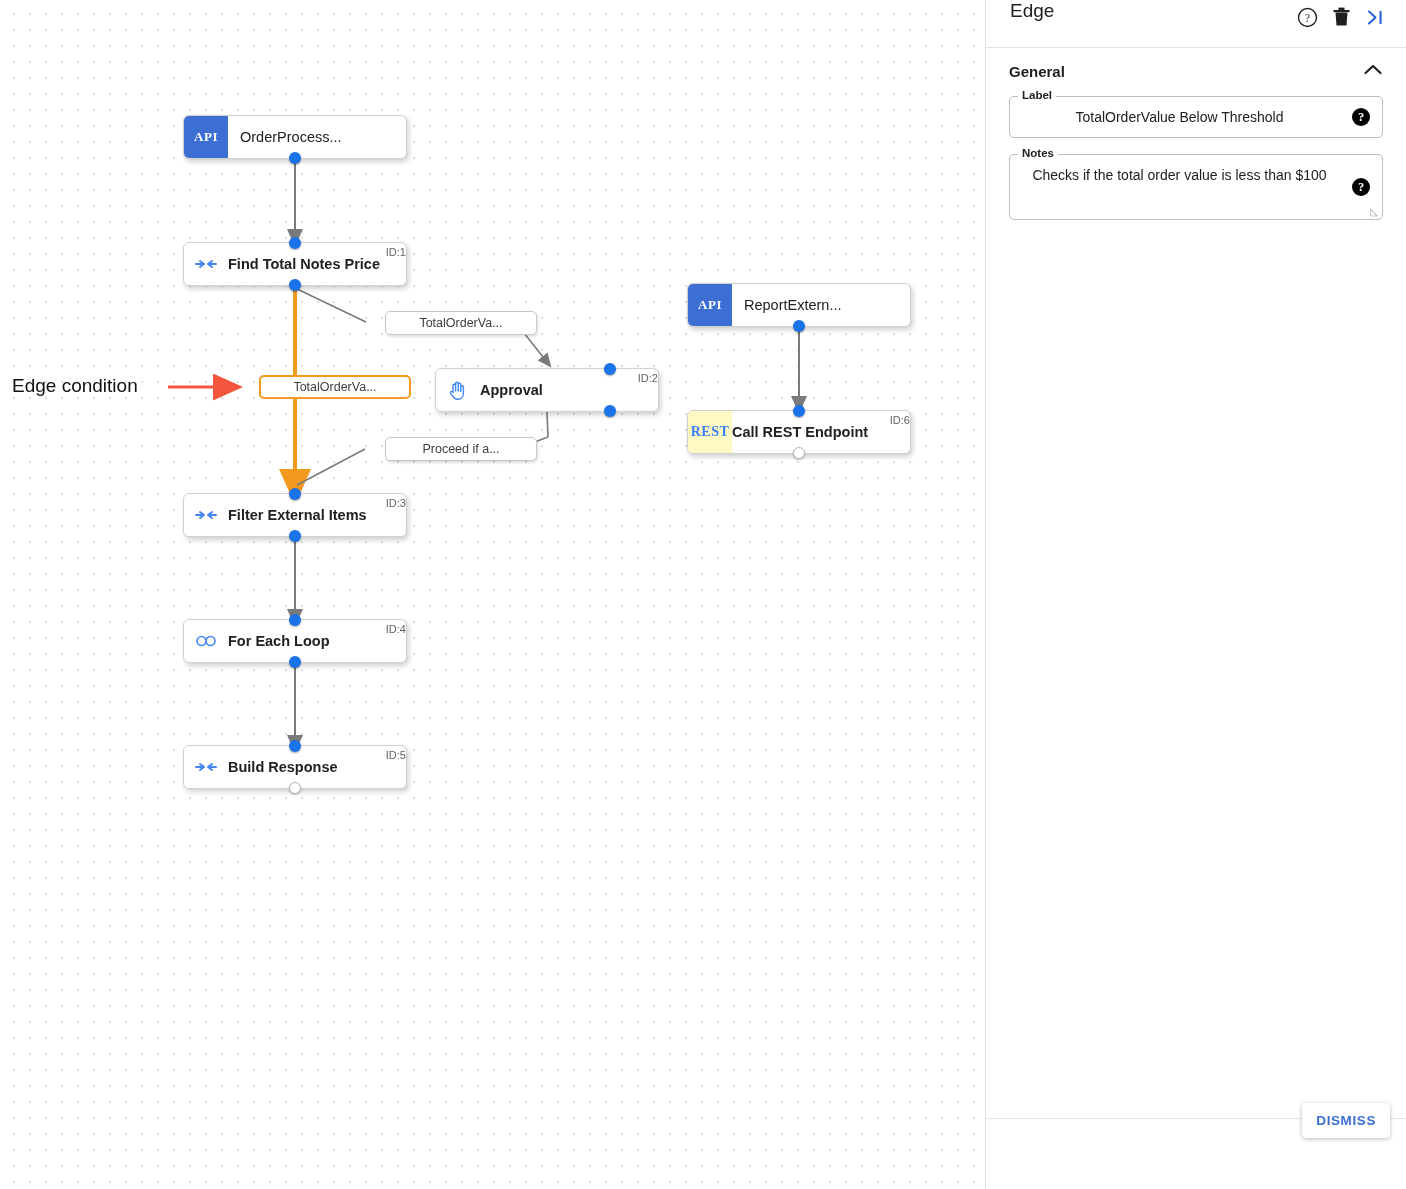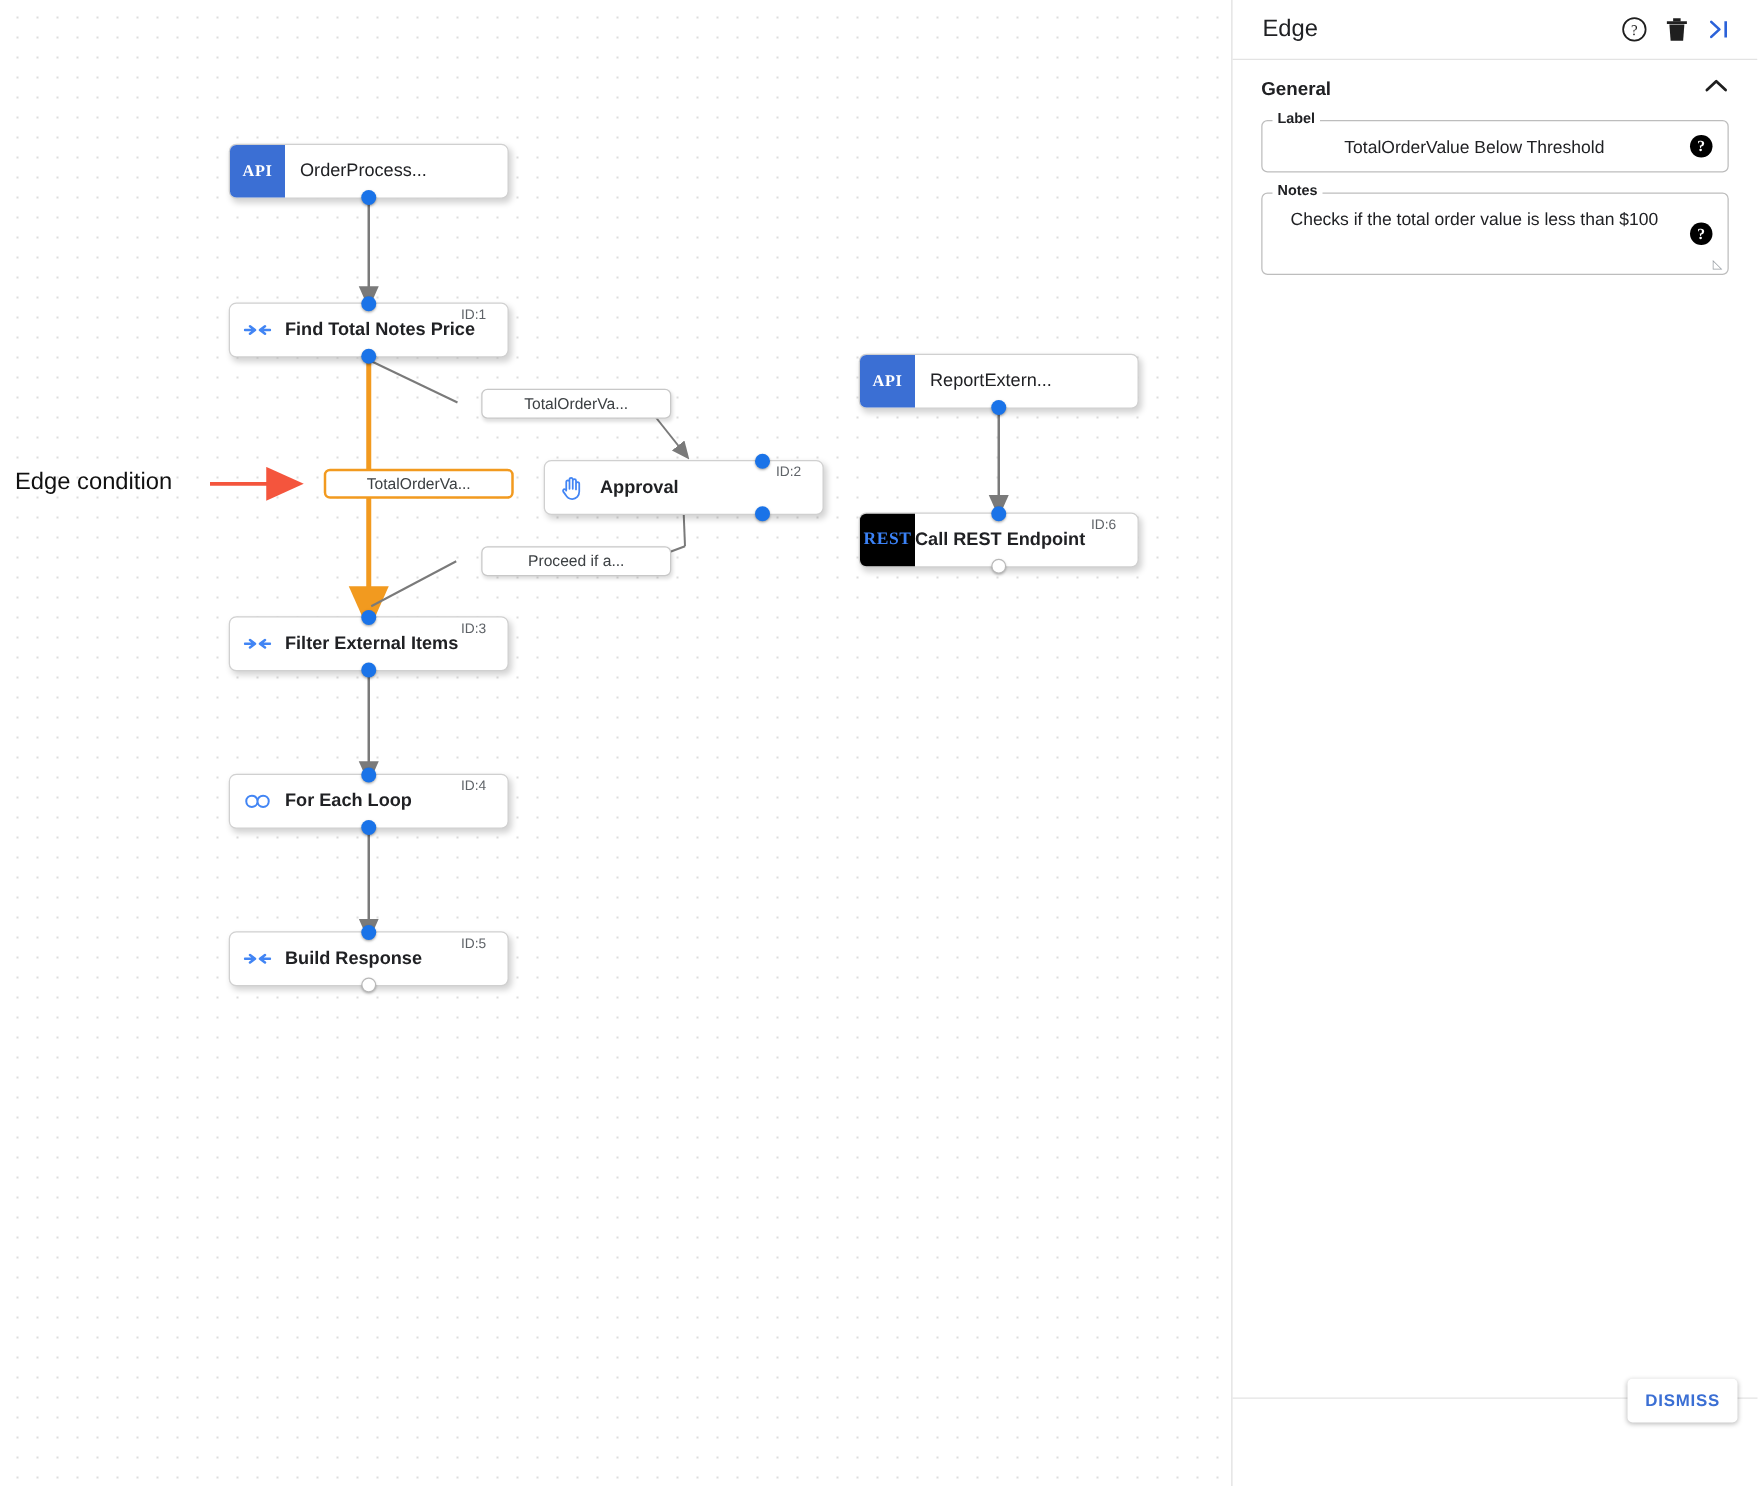--- a/index.html
+++ b/index.html
@@ -35,32 +35,32 @@
   .node .badge {
     width:44px; height:100%;
     background:#3b6fd4;
     border-radius:5px 0 0 5px;
     display:flex;align-items:center;justify-content:center;
     color:#fff; font-family:Liberation Serif, serif;
     font-size:13px; font-weight:bold; letter-spacing:.5px;
     flex:none;
   }
   .node .badge.rest {
-    background:#000000; color:#3b82f6; border-radius:5px 0 0 5px;
+    background:#fef9c3; color:#3b82f6; border-radius:5px 0 0 5px;
     font-size:14px; font-weight:bold;
   }
   .node .icn {
     width:44px; height:100%; flex:none;
     display:flex; align-items:center; justify-content:center;
     color:#4285f4;
   }
   .node .ntitle { font-size:14.5px; color:#202124; font-weight:bold; padding-right:12px;}
   .node .ntitle.plain { font-weight:normal; font-size:14.5px; }
   .node .nid {
-    position:absolute; right:17px; top:3px;
+    position:absolute; right:0; top:3px;
     font-size:11px; color:#5f6368; font-weight:normal;
   }
   .port {
     position:absolute; width:12px; height:12px; border-radius:50%;
     background:#1a73e8; left:50%; margin-left:-6px;
     box-shadow:0 1px 2px rgba(0,0,0,.35);
   }
   .port.top { top:-6px; }
   .port.bottom { bottom:-6px; }
   .port.hollow { background:#fff; border:1.5px solid #b8b8b8; box-shadow:0 1px 2px rgba(0,0,0,.25); }
@@ -91,21 +91,21 @@
   }
 
   
   #panel {
     position:absolute; right:0; top:0; width:421px; height:1189px;
     background:#fff; border-left:1px solid #e0e0e0;
     display:flex; flex-direction:column;
   }
   .phead {
     height:48px; flex:none;
-    display:flex; align-items:center;
+    display:flex; align-items:flex-start;
     padding:0 14px 0 24px;
     border-bottom:1px solid #e3e3e3;
   }
   .phead .ptitle { font-size:19px; color:#202124; flex:1; }
   .phead .hicon { width:34px; height:34px; display:flex;align-items:center;justify-content:center; }
 
   .pbody { flex:1; overflow:hidden; padding:0;text-align:center; }
 
   .section { padding:14px 23px 0 23px; }
   .sechead {

